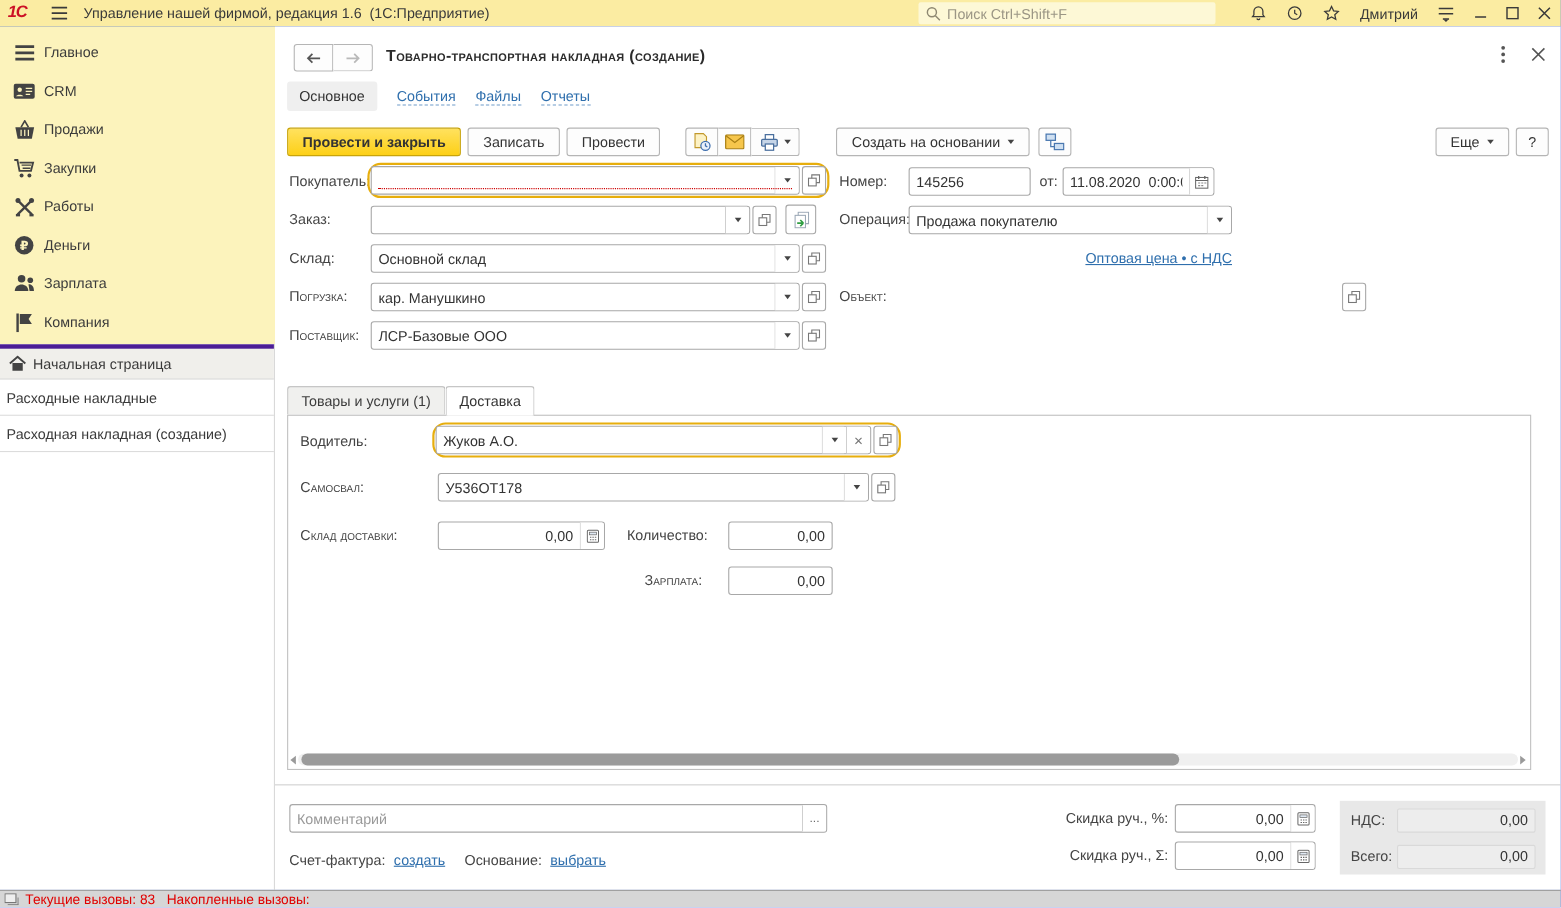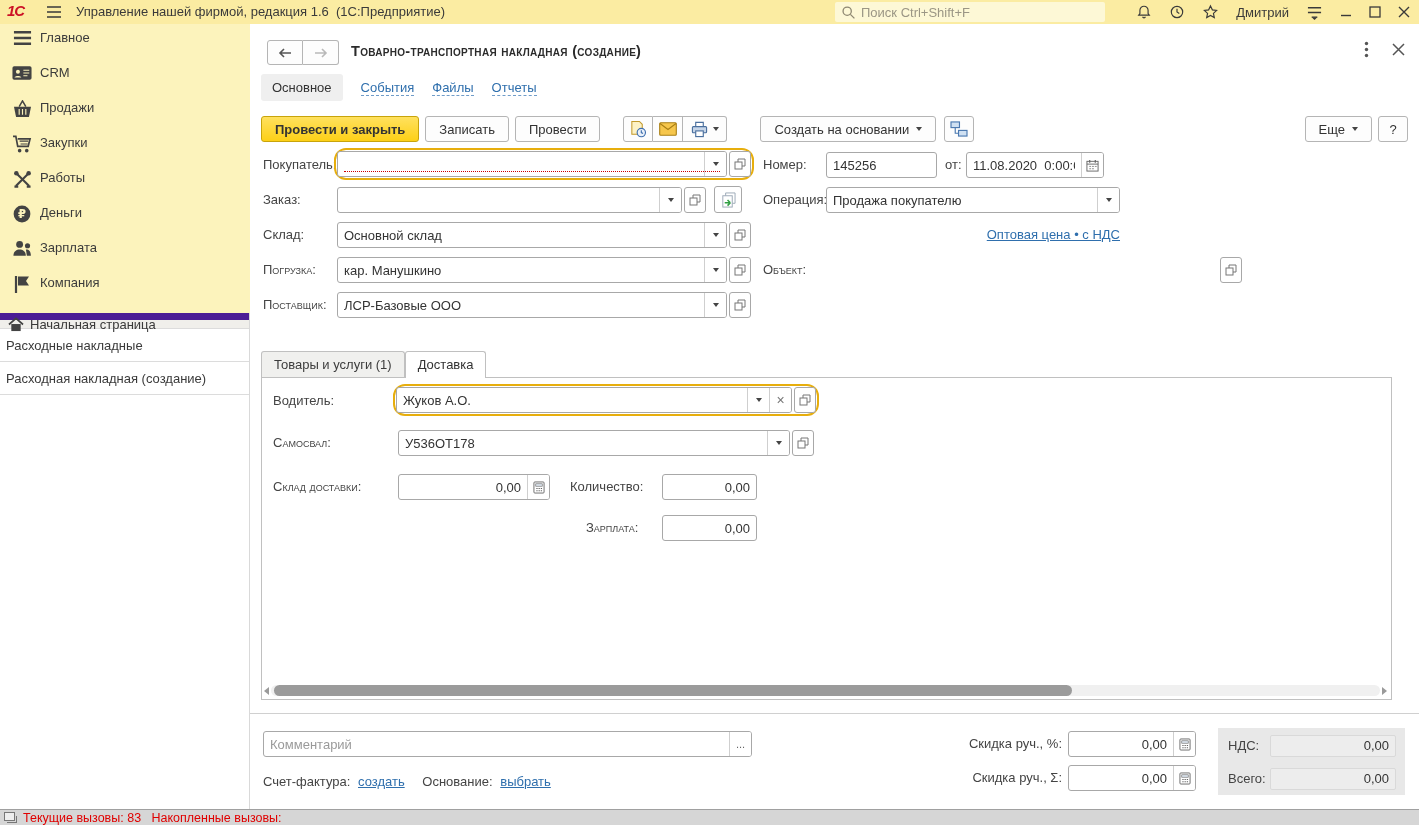--- a/index.html
+++ b/index.html
@@ -14,26 +14,26 @@
   .tb-search{position:absolute;left:835px;top:2px;width:270px;height:20px;background:#fdf8d6;border-radius:2px;display:flex;align-items:center;padding:0 6px}
   .tb-search input{flex:1;border:none;outline:none;background:transparent;font:inherit;color:#333;min-width:0}
   .tb-search input::placeholder{color:#9b9685}
   .tb-right{position:absolute;right:9px;top:0;height:24px;display:flex;align-items:center;gap:17px}
   .tb-user{color:#3a3a3a}
 
   
   .bodyrow{display:flex;height:785px}
   .sidebar{width:250px;display:flex;flex-direction:column}
   .side-yellow{height:289px;background:#fcf3bc;padding-top:6px}
-  .side-item{height:35px;display:flex;cursor:pointer}
+  .side-item{height:35px;display:flex;align-items:center;cursor:pointer}
   .side-item .ic{width:24px;margin-left:10px;display:flex;justify-content:center}
   .side-item .tx{margin-left:6px;color:#3b3b3b}
   .side-lower{flex:1;border-right:1px solid #d9d9d9;background:#fff}
   .nav-row{display:flex;align-items:center;border-bottom:1px solid #dcdcdc;color:#3a3a3a;cursor:pointer}
-  .nav-row.first{height:16px;background:#f0efeb;border-top:7px solid #4c1d95;padding-left:8px}
+  .nav-row.first{height:32px;background:#f0efeb;border-top:4px solid #4c1d95;padding-left:8px}
   .nav-row.plain{height:33px;padding-left:6px}
   .nav-row .ic{margin-right:6px;display:flex}
 
   .main{flex:1;position:relative;background:#fff}
 
   
   .btn{height:26px;background:#fdfdfd;border:1px solid #b5b5b5;border-radius:3px;padding:0 13px;display:inline-flex;align-items:center;justify-content:center;color:#333;cursor:pointer;white-space:nowrap}
   .btn-yellow{background:linear-gradient(#ffe15e,#fdd017);border-color:#c8a40b;font-weight:bold}
   .iconbtn{width:30px;padding:0}
   .tri{width:0;height:0;border-left:3.5px solid transparent;border-right:3.5px solid transparent;border-top:4px solid #444;display:inline-block}

